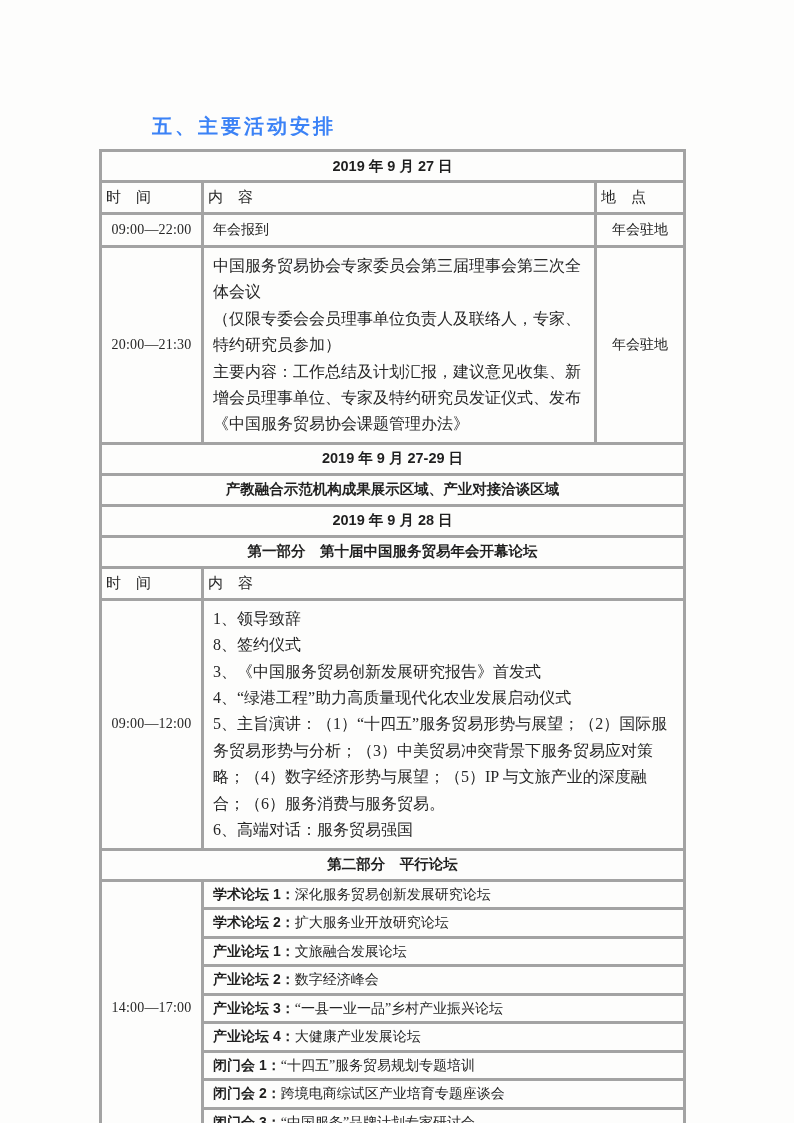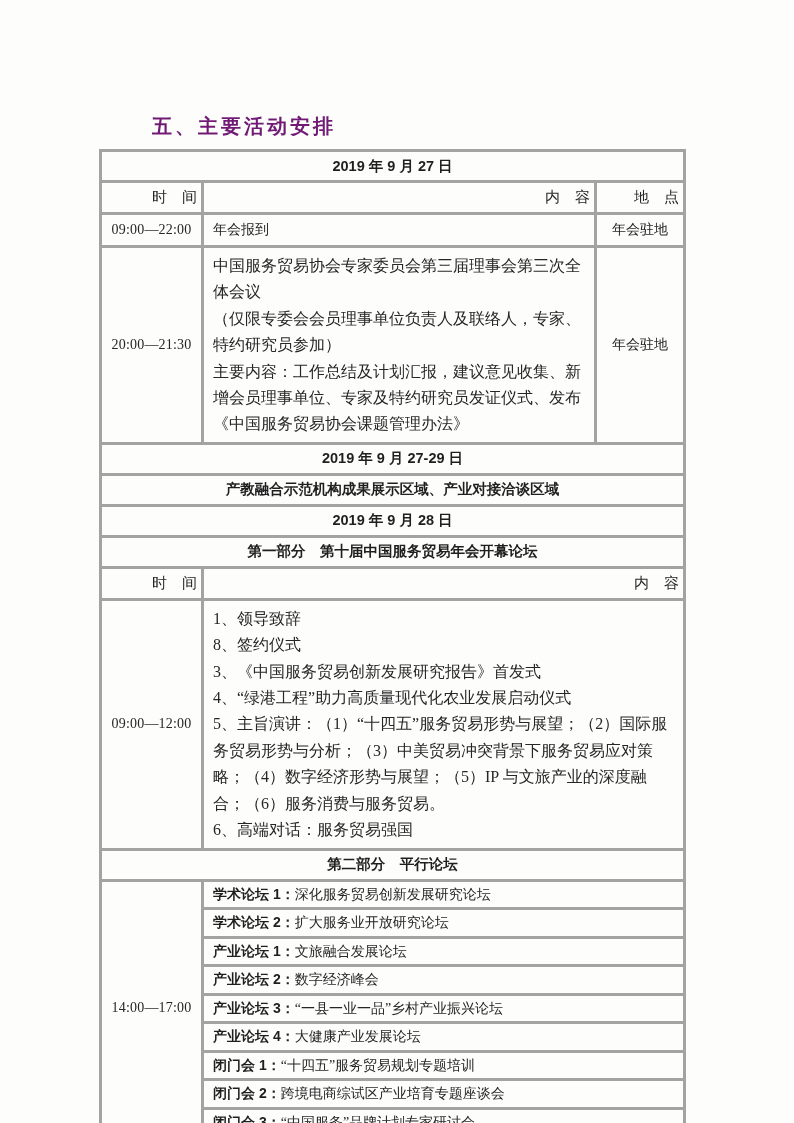--- a/index.html
+++ b/index.html
@@ -12,21 +12,21 @@
     color:#212121;
     overflow:hidden;
   }
   .doc-title {
     position:absolute;
     left:152px; top:113px;
     margin:0;
     font-size:20px;
     font-weight:600;
     letter-spacing:3px;
-    color:#701a75;
+    color:#3b82f6;
   }
   table.schedule {
     position:absolute;
     left:99px; top:149px;
     width:584px;
     border-collapse:collapse;
     table-layout:fixed;
     border:2px solid #2f2f2f;
   }
   table.schedule td {
@@ -45,21 +45,21 @@
     text-align:center;
     font-family:"Liberation Sans", sans-serif;
     font-weight:bold;
     font-size:14.5px;
     height:26px;
     padding:1px 4px;
     color:#1f1f1f;
   }
   
   tr.head-row td {
-    text-align:right;
+    text-align:left;
     height:27px;
     font-size:15px;
     padding:1px 4px;
   }
   td.time {
     text-align:center;
     font-size:14px;
     letter-spacing:0.2px;
   }
   td.loc {

